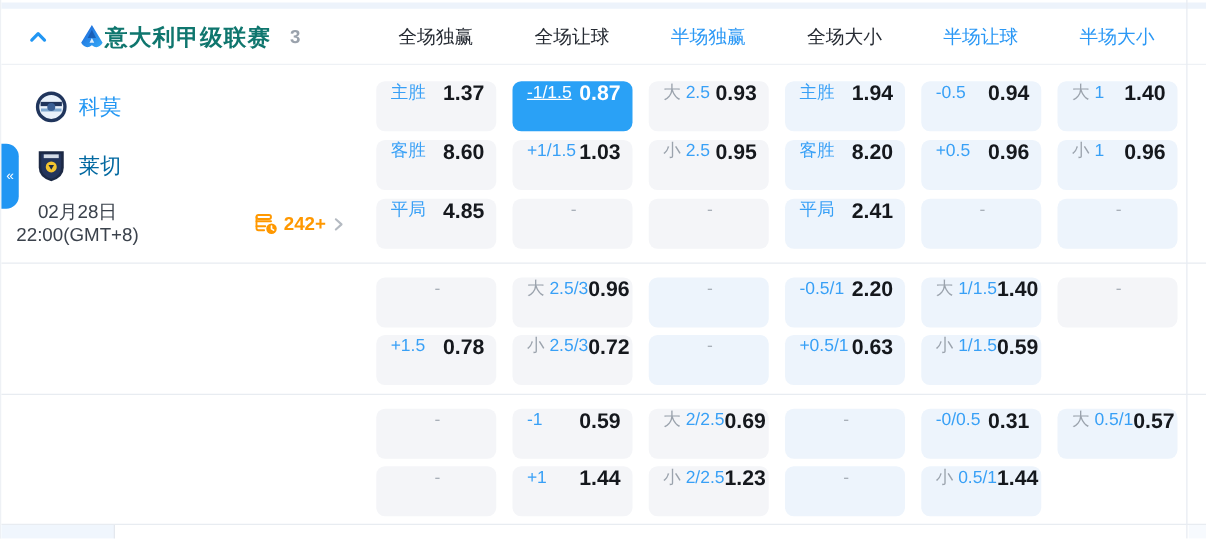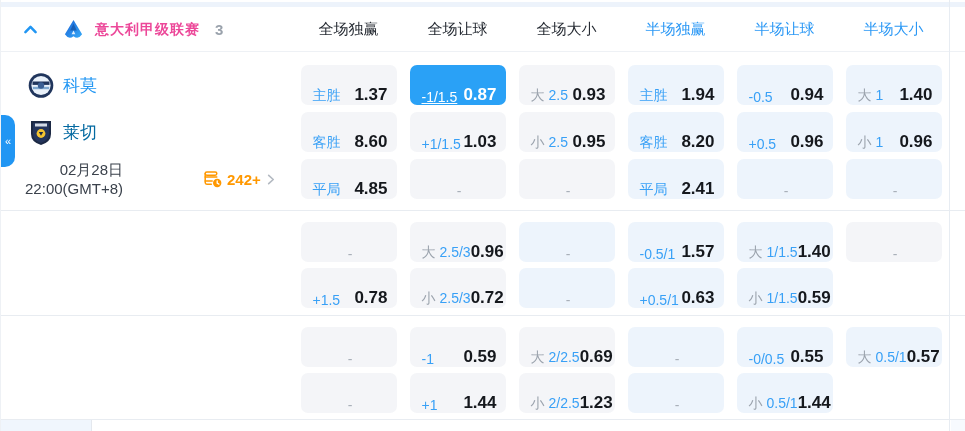--- a/index.html
+++ b/index.html
@@ -14,21 +14,21 @@
 
   
   .right-divider { position:absolute; left:948px; top:0; width:1px; height:431px; background:#e7ecf2; }
 
   
   .league-header { position:absolute; left:0; top:8px; width:965px; height:44px;
                    display:flex; align-items:center; background:#fff; border-bottom:1px solid #eef1f5; }
   .lh-left { width:293px; flex:none; display:flex; align-items:center; padding-left:21px; }
   .chev-up { width:17px; height:17px; flex:none; cursor:pointer; }
   .league-logo { width:21px; height:22px; flex:none; margin-left:24px; }
-  .league-title { margin-left:11px; font-size:14px; font-weight:700; color:#ec4899; letter-spacing:1px; white-space:nowrap; }
+  .league-title { margin-left:0; font-size:18px; font-weight:700; color:#0f766e; letter-spacing:1px; white-space:nowrap; }
   .league-count { margin-left:15px; font-size:15px; font-weight:700; color:#9aa2ac; }
   .col-headers { display:grid; grid-template-columns:repeat(6,109px); }
   .col-h { text-align:center; font-size:15px; color:#262b33; white-space:nowrap; }
   .col-h.half { color:#2b98f5; }
 
   
   .body { position:absolute; left:0; top:52px; width:965px; height:379px; }
 
   .team-row { position:absolute; left:27px; height:40px; display:flex; align-items:center; cursor:pointer; }
   .team-row.home { top:13px; }
@@ -38,33 +38,33 @@
   .team-row.home .team-name { color:#2196f3; }
   .team-row.away .team-name { color:#0369a1; }
 
   .collapse-tab { position:absolute; left:0; top:63px; width:14px; height:52px;
                   background:#2196f3; border-radius:0 10px 10px 0; color:#fff;
                   display:flex; align-items:center; justify-content:center;
                   font-size:11px; cursor:pointer; }
 
   .datetime { position:absolute; left:0; top:107px; width:122px; height:40px;
               display:flex; flex-direction:column; justify-content:center;
-              text-align:right; color:#3b424c; font-size:15px; line-height:19px; }
+              text-align:center; color:#3b424c; font-size:15px; line-height:19px; }
 
   .markets { position:absolute; left:203px; top:107px; height:40px;
              display:flex; align-items:center; cursor:pointer; }
   .markets-icon { width:18px; height:18px; flex:none; }
   .markets-count { margin-left:5px; font-size:15px; font-weight:600; color:#ff9800; }
   .chev-right { width:11px; height:11px; margin-left:4px; }
 
   
   .odds-section { position:absolute; left:293px; display:grid; grid-template-columns:repeat(6,109px); }
   .track { display:flex; justify-content:center; }
   .cell { width:96px; height:40px; border-radius:7px; background:#f4f5f8;
-          display:flex; align-items:flex-end; justify-content:space-between;
+          display:flex; align-items:flex-start; justify-content:space-between;
           padding:0 9px 0 12px; cursor:pointer; }
   .cell.ht { background:#edf4fc; }
   .cell.sel { background:#2aa1f6; }
   .cell.empty { justify-content:center; cursor:default; }
   .lbl { display:flex; align-items:baseline; gap:4px; font-size:14px; white-space:nowrap; }
   .pfx { color:#9ba3ad; }
   .line { color:#38a0f6; }
   .val { color:#15181d; font-size:17px; font-weight:700; white-space:nowrap; }
   .sel .line { color:#fff;text-decoration:underline; }
   .sel .val { color:#fff; }
@@ -101,22 +101,22 @@
         <path d="M11 1 L20 16 Q16 22 11 18 Q6 22 2 16 Z" fill="url(#lg)"></path>
         <path d="M11 5 L14.5 12 L7.5 12 Z" fill="#0b3f8f" opacity="0.55"></path>
         <path d="M11 12 L13 16 L9 16 Z" fill="#fff" opacity="0.85"></path>
       </svg>
       <span class="league-title">意大利甲级联赛</span>
       <span class="league-count">3</span>
     </div>
     <div class="col-headers">
       <div class="col-h">全场独赢</div>
       <div class="col-h">全场让球</div>
+      <div class="col-h half">半场独赢</div>
       <div class="col-h">全场大小</div>
-      <div class="col-h half">半场独赢</div>
       <div class="col-h half">半场让球</div>
       <div class="col-h half">半场大小</div>
     </div>
   </div>
 
   <div class="body">
     <div class="team-row home">
       <svg class="team-logo" viewBox="0 0 26 27">
         <circle cx="13" cy="13.5" r="12.3" fill="#20355c"></circle>
         <circle cx="13" cy="13.5" r="9.6" fill="#e9f1fa"></circle>
@@ -318,21 +318,21 @@
           <div class="track">
             <div class="cell ht empty">
               <span class="dash">-</span>
             </div>
           </div>
           <div class="track">
             <div class="cell ht">
               <span class="lbl">
                 <span class="line">-0.5/1</span>
               </span>
-              <span class="val">1.57</span>
+              <span class="val">2.20</span>
             </div>
           </div>
           <div class="track">
             <div class="cell ht">
               <span class="lbl">
                 <span class="pfx">大</span>
                 <span class="line">1/1.5</span>
               </span>
               <span class="val">1.40</span>
             </div>
@@ -408,21 +408,21 @@
           <div class="track">
             <div class="cell ht empty">
               <span class="dash">-</span>
             </div>
           </div>
           <div class="track">
             <div class="cell ht">
               <span class="lbl">
                 <span class="line">-0/0.5</span>
               </span>
-              <span class="val">0.55</span>
+              <span class="val">0.31</span>
             </div>
           </div>
           <div class="track">
             <div class="cell ht">
               <span class="lbl">
                 <span class="pfx">大</span>
                 <span class="line">0.5/1</span>
               </span>
               <span class="val">0.57</span>
             </div>

